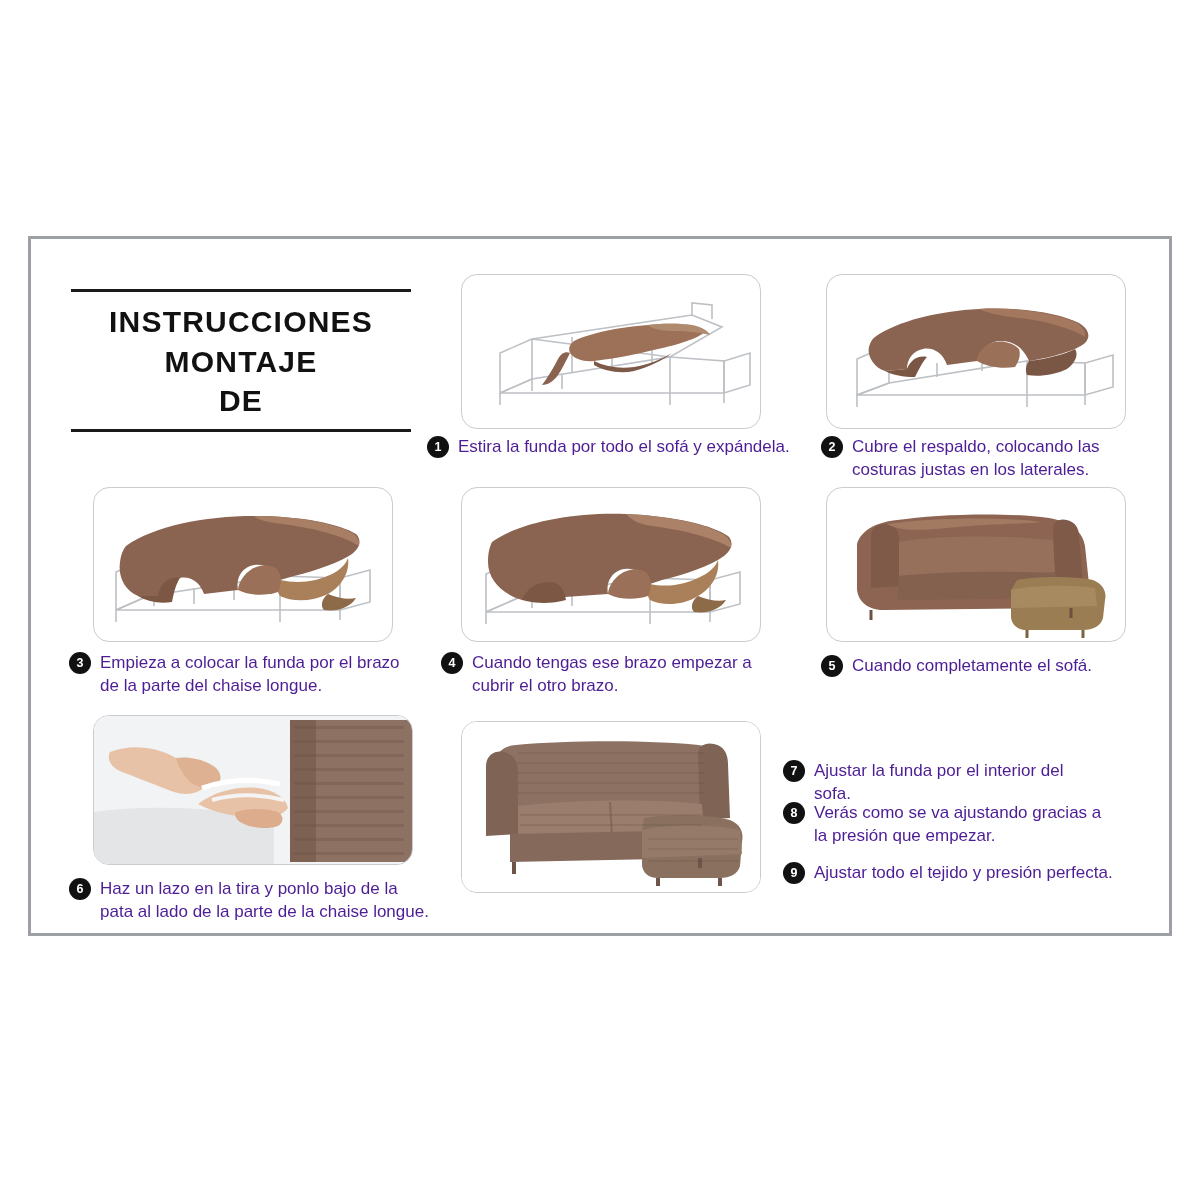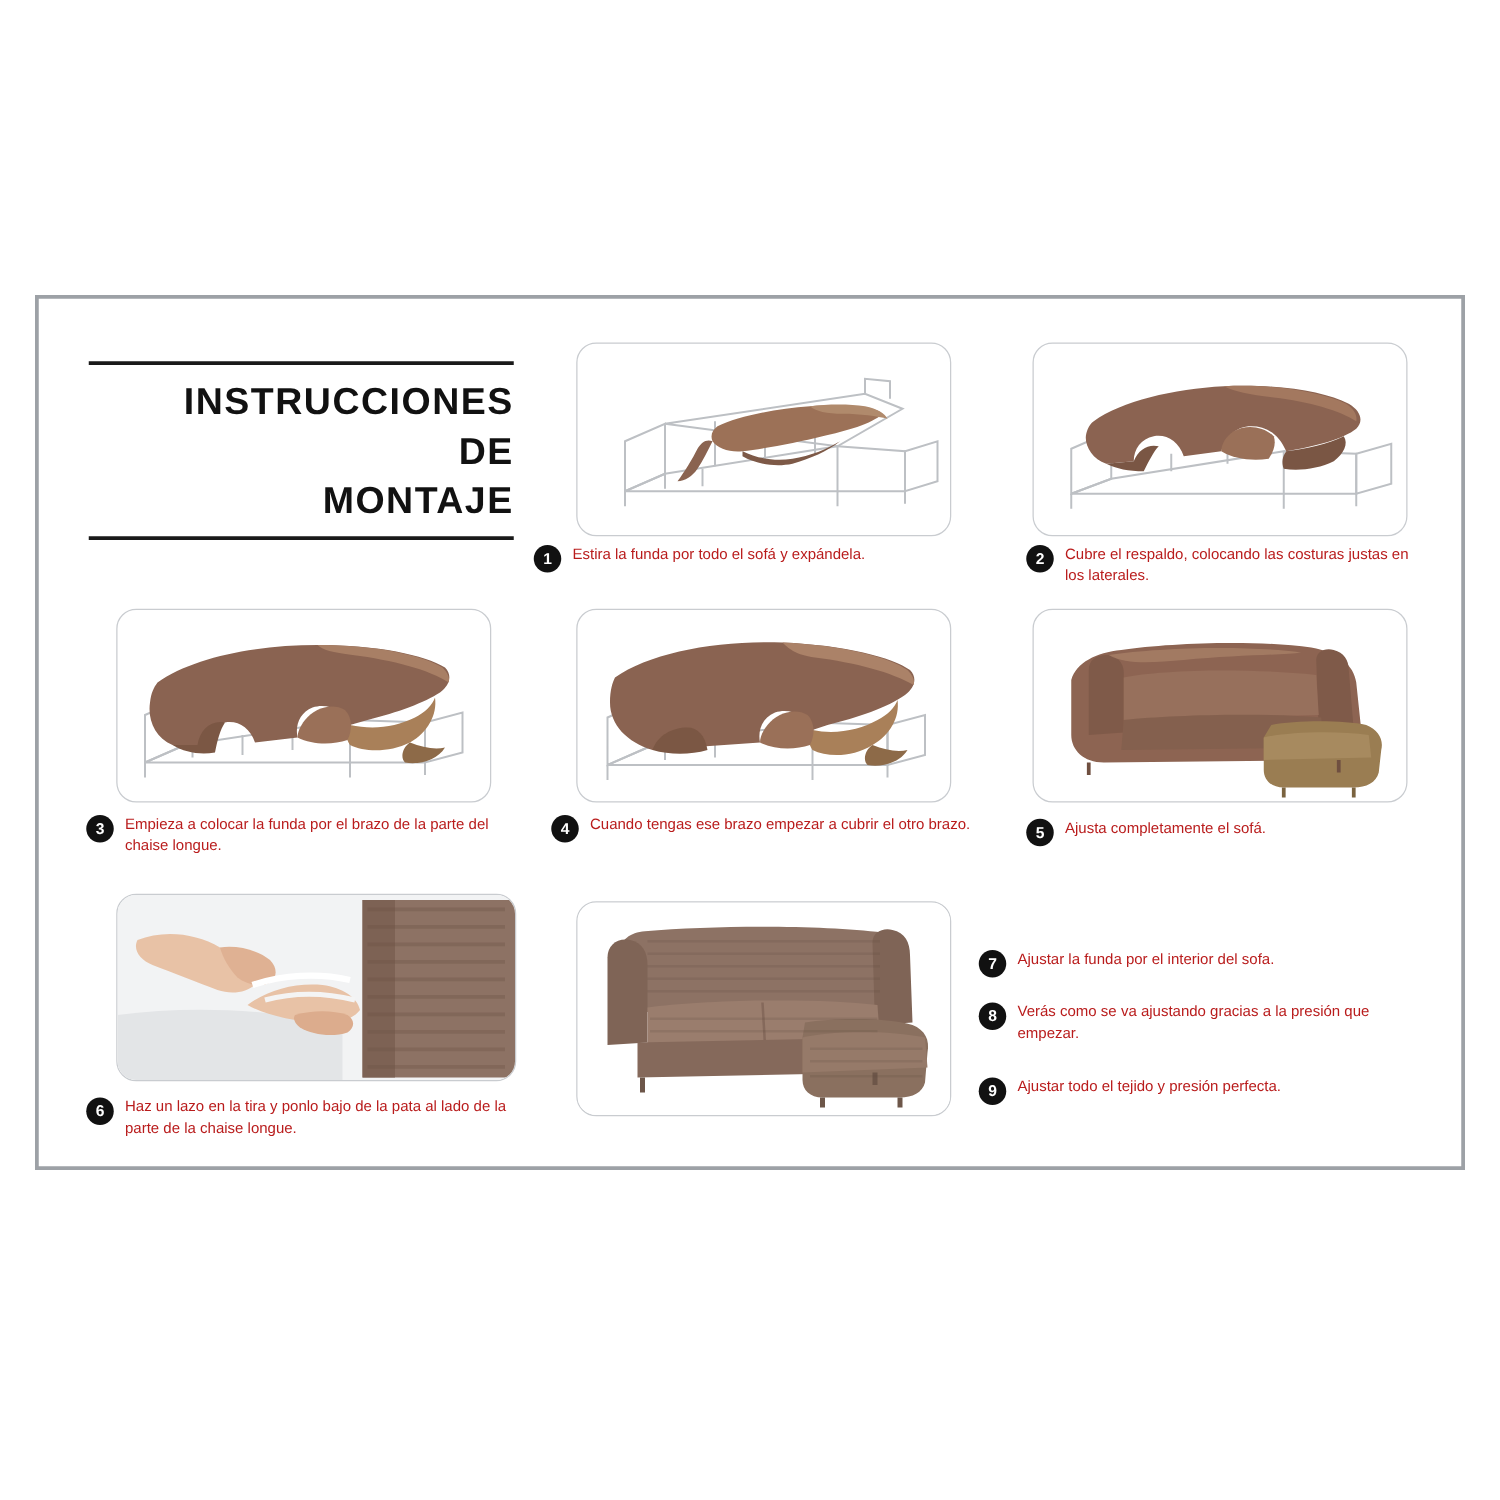--- a/index.html
+++ b/index.html
@@ -26,21 +26,21 @@
     border: 3px solid #9da1a6;
     box-sizing: border-box;
   }
 
   
   .title-block {
     position: absolute;
     left: 40px;
     top: 50px;
     width: 340px;
-    text-align: right;
+    text-align: center;
   }
   .title-rule {
     height: 3px;
     background: #1a1a1a;
     width: 100%;
   }
   .title-rule.bottom { margin-top: 8px; }
   .title-rule.top { margin-bottom: 10px; }
   .title-text {
     font-weight: bold;
@@ -75,38 +75,38 @@
     background: #111111;
     color: #ffffff;
     font-size: 12.5px;
     font-weight: bold;
     display: flex;
     align-items: center;
     justify-content: center;
     margin-top: 1px;
   }
   .cap-text {
-    font-size: 12px;
+    font-size: 17px;
     line-height: 1.38;
-    color: #b91c1c;
+    color: #4c1d95;
   }
 
   
   svg { display: block; }
 </style>
 </head>
 <body>
 
 <div class="sheet">
 
   <div class="title-block">
     <div class="title-rule top"></div>
     <div class="title-text">INSTRUCCIONES</div>
+    <div class="title-text">MONTAJE</div>
     <div class="title-text">DE</div>
-    <div class="title-text">MONTAJE</div>
     <div class="title-rule bottom"></div>
   </div>
 
   <div class="panel" style="left:430px; top:35px; width:300px; height:155px;">
     <svg width="300" height="155" viewBox="0 0 300 155">
 
       <g fill="none" stroke="#bdc0c4" stroke-width="1.6">
         <path d="M38 118 L38 78 L70 64 L70 104 Z"></path>
         <path d="M38 118 L208 118 L208 82 L70 104 Z"></path>
         <path d="M70 64 L230 40 L260 52 L208 82 Z"></path>
@@ -238,21 +238,21 @@
       <path d="M184 102 C200 98 240 96 268 100 L270 118 L184 120 Z" fill="#a78a5f"></path>
       <path d="M200 142 L200 150 M256 142 L256 150" stroke="#7a6340" stroke-width="3" fill="none"></path>
       <path d="M44 122 L44 132 M244 120 L244 130" stroke="#6f4f40" stroke-width="3" fill="none"></path>
 
       <path d="M60 36 C100 30 170 28 214 34 C200 36 160 36 120 40 C96 42 74 44 60 36 Z" fill="#a87f67" opacity="0.8"></path>
     </svg>
   </div>
 
   <div class="caption" style="left:790px; top:415px; width:310px;">
     <div class="num">5</div>
-    <div class="cap-text">Ajusta completamente el sofá.</div>
+    <div class="cap-text">Cuando completamente el sofá.</div>
   </div>
 
   <div class="panel" style="left:62px; top:476px; width:320px; height:150px;">
     <svg width="320" height="150" viewBox="0 0 320 150">
       <rect x="0" y="0" width="320" height="150" fill="#eceef0"></rect>
 
       <rect x="0" y="0" width="320" height="150" fill="#f2f3f4"></rect>
       <path d="M0 96 C60 88 130 92 180 104 L180 150 L0 150 Z" fill="#e3e5e7"></path>
 
       <rect x="196" y="4" width="122" height="142" fill="#8d7264"></rect>

